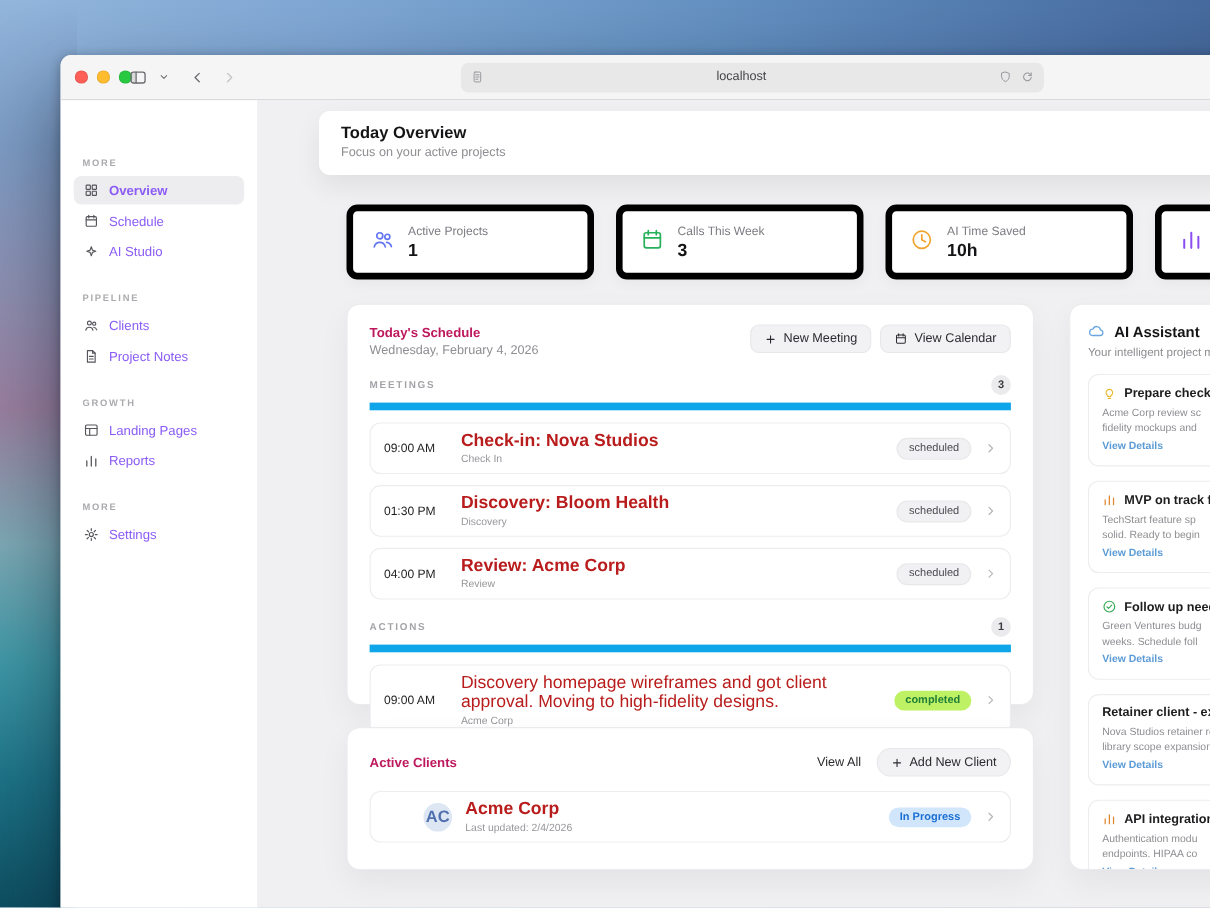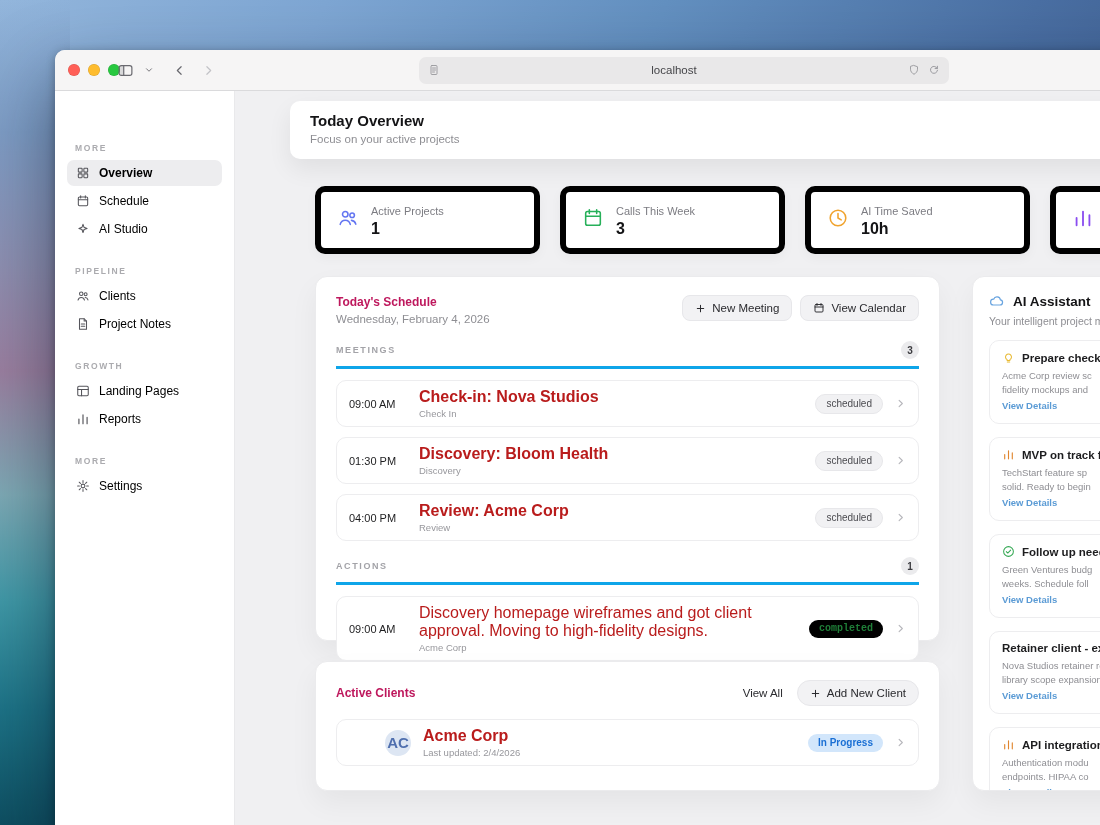--- a/index.html
+++ b/index.html
@@ -26,21 +26,21 @@
   .url-right{display:flex;gap:8px;align-items:center;}
   
   .app-row{flex:1;display:flex;min-height:0;}
   .sidebar{flex:0 0 180px;width:180px;background:#ffffff;border-right:1px solid #e9e9eb;padding:24px 12px 12px;box-sizing:border-box;}
   .brand{display:flex;gap:9px;align-items:flex-start;padding:0 4px;}
   .brand-logo{width:28px;height:28px;border-radius:50%;background:#141416;color:#fff;display:flex;align-items:center;justify-content:center;flex:0 0 28px;}
   .brand-name{font-size:12.5px;font-weight:700;color:#141416;margin-top:1px;}
   .brand-badge{display:inline-block;margin-top:4px;background:#fbeec5;color:#9a7b1c;font-size:9px;font-weight:600;padding:2.5px 8px;border-radius:8px;}
   .nav-label{font-size:8.5px;font-weight:700;letter-spacing:1.6px;color:#ababaf;margin:24px 8px 7px;}
   .nav-label.first{margin-top:28px;}
-  .nav-item{display:flex;align-items:center;gap:9px;padding:6px 9px;border-radius:7px;font-size:12px;color:#000000;margin-bottom:2px;cursor:pointer;}
+  .nav-item{display:flex;align-items:center;gap:9px;padding:6px 9px;border-radius:7px;font-size:12px;color:#8b5cf6;margin-bottom:2px;cursor:pointer;}
   .nav-item.active{background:#ededef;font-weight:600;}
   .nav-ic{color:#55555b;display:inline-flex;}
   .main{flex:1;position:relative;background:#f0f0f2;overflow:hidden;}
   
   .header-band{position:absolute;left:55px;right:24px;top:10px;height:58px;background:#fff;border-radius:10px;
     box-shadow:0 10px 24px rgba(0,0,0,.07);padding:11px 20px;box-sizing:border-box;}
   .hb-title{font-size:15px;font-weight:700;color:#141416;}
   .hb-sub{font-size:11.5px;color:#8e8e93;margin-top:4px;}
   
   .stats{position:absolute;left:80px;top:95px;display:flex;gap:20px;}
@@ -53,32 +53,32 @@
   .card{background:#fff;border:1px solid #ebebed;border-radius:12px;box-shadow:0 12px 28px rgba(0,0,0,.05);}
   
   .schedule{position:absolute;left:80px;top:185px;width:625px;height:365px;box-sizing:border-box;padding:18px 20px;}
   .sec-head{display:flex;justify-content:space-between;align-items:flex-start;}
   .sec-title{font-size:12px;font-weight:700;color:#be185d;}
   .sec-sub{font-size:11.5px;color:#8e8e93;margin-top:4px;}
   .btn-row{display:flex;gap:8px;}
   .btn{display:inline-flex;align-items:center;gap:6px;background:#f2f2f4;border:1px solid #e7e7ea;border-radius:8px;
     padding:6px 12px;font-size:11.5px;color:#2b2b2f;font-weight:500;cursor:pointer;white-space:nowrap;}
   .btn.pill{border-radius:15px;}
-  .group-label-row{display:flex;justify-content:space-between;align-items:center;margin-top:16px;padding-bottom:7px;border-bottom:3px solid #0ea5e9;}
+  .group-label-row{display:flex;justify-content:space-between;align-items:center;margin-top:16px;padding-bottom:7px;border-bottom:7px solid #0ea5e9;}
   .group-label{font-size:9px;font-weight:700;letter-spacing:1.6px;color:#a3a3a8;}
   .count-badge{width:18px;height:18px;border-radius:50%;background:#ebebed;color:#3c3c40;font-size:10px;font-weight:600;display:flex;align-items:center;justify-content:center;}
   .rows{margin-top:11px;display:flex;flex-direction:column;gap:10px;}
   .row{display:flex;align-items:center;gap:12px;border:1px solid #ededef;border-radius:10px;padding:7px 12px;background:#fff;min-height:38px;box-sizing:border-box;cursor:pointer;}
   .row-time{font-size:11px;font-weight:500;color:#1d1d1f;flex:0 0 58px;width:58px;}
   .row-main{flex:1;min-width:0;}
   .row-title{font-size:16px;font-weight:600;color:#b91c1c;}
   .row-sub{font-size:9.5px;color:#97979c;margin-top:2px;}
   .pill-badge{font-size:10px;font-weight:500;padding:3.5px 10px;border-radius:10px;white-space:nowrap;}
   .pb-gray{background:#f1f1f3;color:#4b4b50;border:1px solid #e7e7ea;}
-  .pb-green{background:#000000;color:#1f7e38;font-weight:600;font-family:Liberation Mono, monospace;}
+  .pb-green{background:#bef264;color:#1f7e38;font-weight:600;}
   .pb-blue{background:#d2e6fb;color:#1a6fd4;font-weight:600;}
   .chev{color:#b6b6bb;display:inline-flex;}
   
   .clients{position:absolute;left:80px;top:570px;width:625px;height:130px;box-sizing:border-box;padding:18px 20px;}
   .clients-head{display:flex;justify-content:space-between;align-items:center;}
   .clients-actions{display:flex;align-items:center;gap:14px;}
   .view-all{font-size:11.5px;color:#2b2b2f;font-weight:500;cursor:pointer;}
   .client-row{margin-top:13px;}
   .avatar{width:26px;height:26px;border-radius:50%;background:#dde6f3;color:#4f6fae;font-size:15px;font-weight:700;display:flex;align-items:center;justify-content:center;flex:0 0 26px;margin-left:36px;}
   

